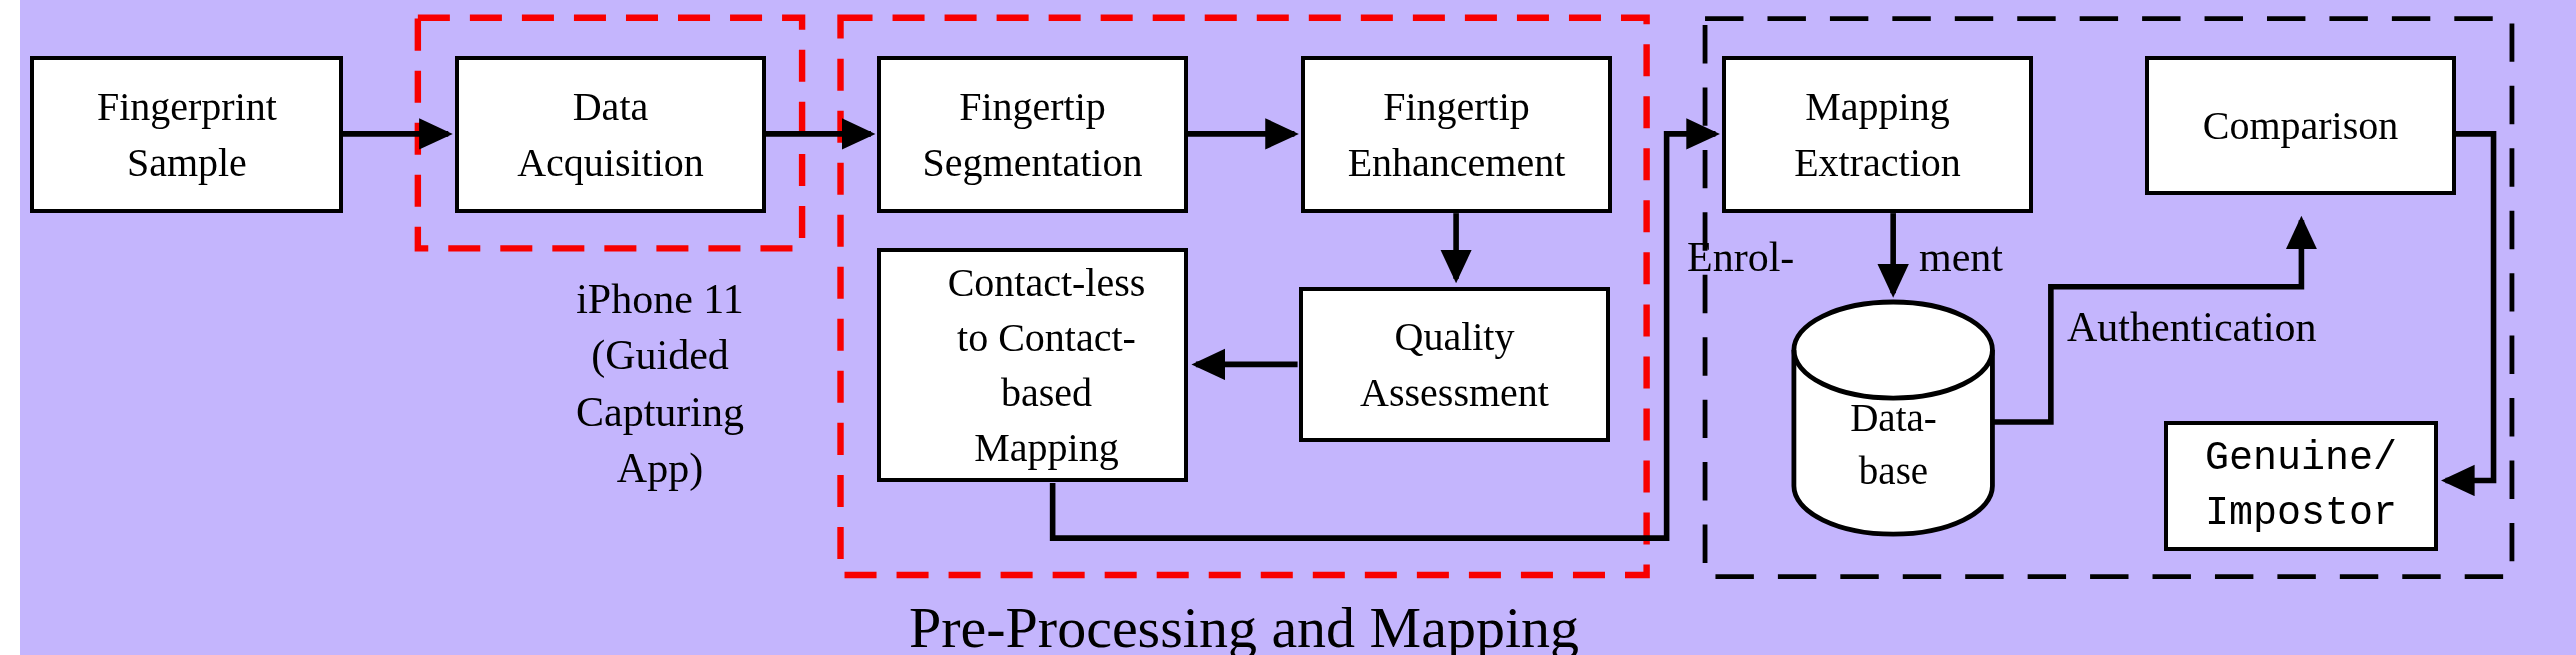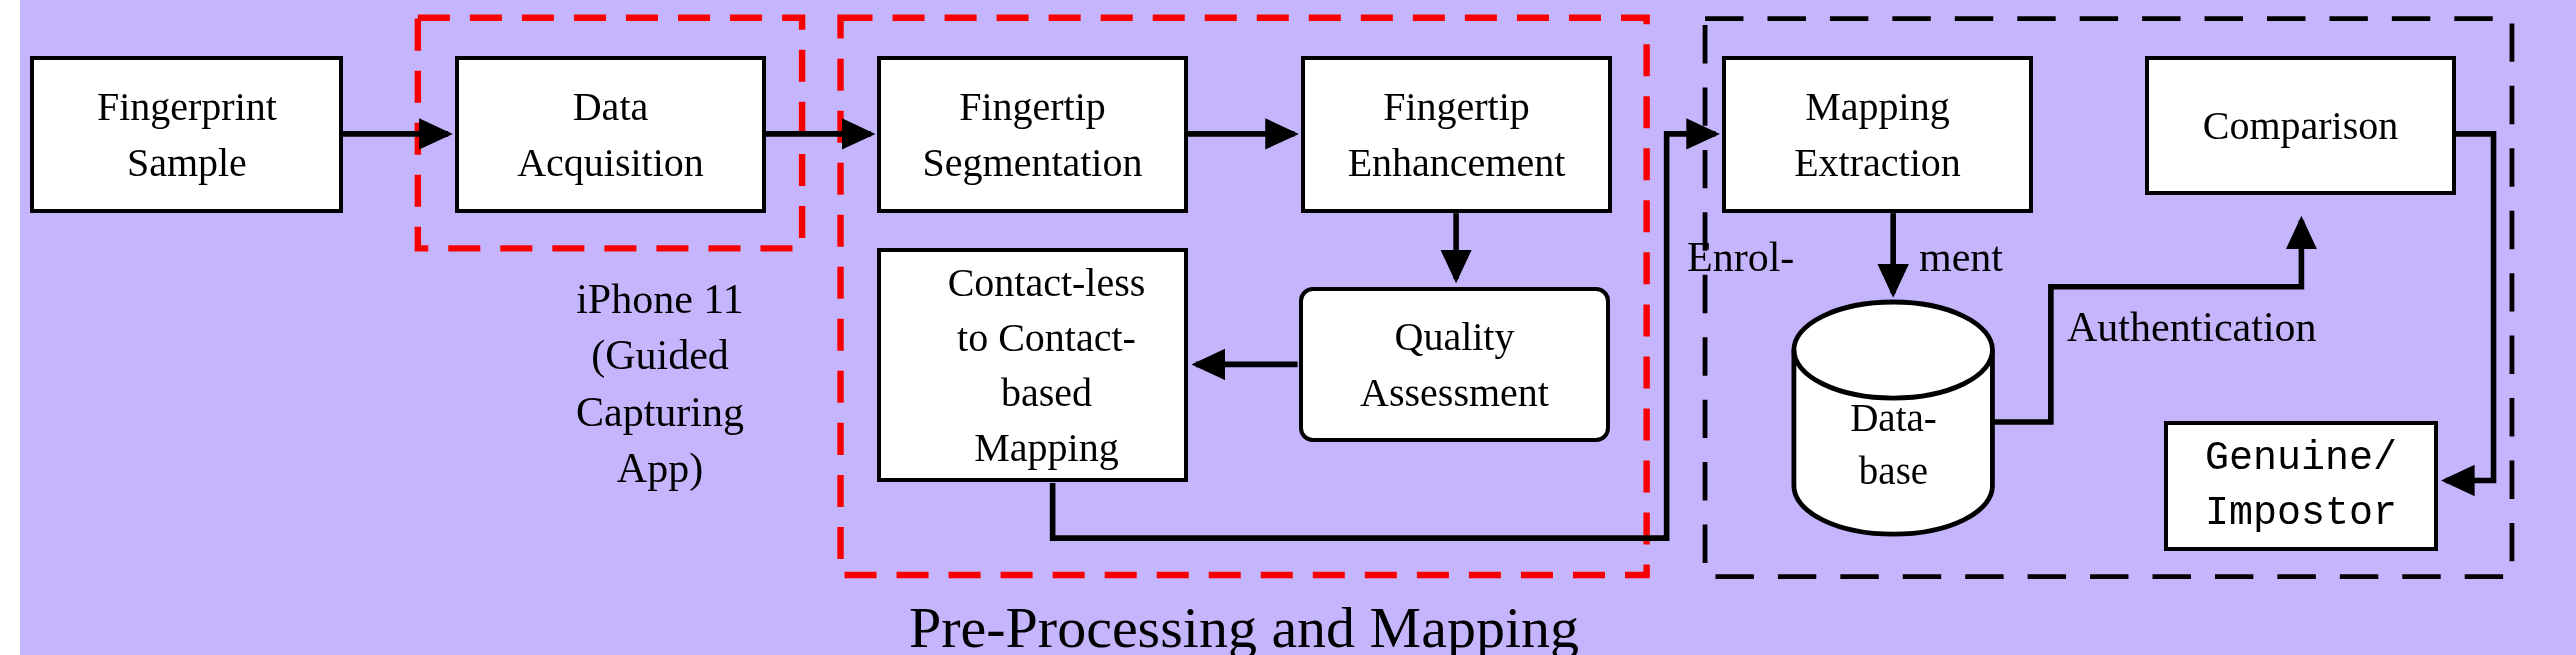--- a/index.html
+++ b/index.html
@@ -24,21 +24,21 @@
   .dblabel {
     position:absolute; left:1774px; top:391px; width:199px; text-align:center;
     font-size:39px; line-height:1.36; white-space:pre-line;
   }
   
   #n-sample   { left:10.4px;   top:56px;  width:313px; height:157px; }
   #n-acq      { left:435px;  top:56px;  width:311px; height:157px;text-align:center; }
   #n-seg      { left:857px; top:56px;  width:311px; height:157px; }
   #n-enh      { left:1281px; top:56px;  width:311px; height:157px; }
   #n-map      { left:857px; top:248px; width:311px; height:234px;padding-left:28px; }
-  #n-qa       { left:1279px; top:287px; width:311px; height:155px;border-radius:14px; }
+  #n-qa       { left:1279px; top:287px; width:311px; height:155px; }
   #n-fe       { left:1702px; top:56px;  width:311px; height:157px; }
   #n-comp     { left:2125px; top:56px;  width:311px; height:139px; }
   #n-gi       { left:2144px; top:421px; width:274px; height:130px;font-family:Liberation Mono, monospace; }
   #lbl-device { left:468px;  top:271px; width:344px; text-align:center; }
   #lbl-enrol  { left:1667px; top:229px; }
   #lbl-ment   { left:1899px; top:229px;text-align:center; }
   #lbl-auth   { left:2047px; top:299px; }
   #cap-pre    { left:821px; top:594px; width:806px; }
   #cap-tool   { left:1601px; top:594px; width:975px; }
 </style>

